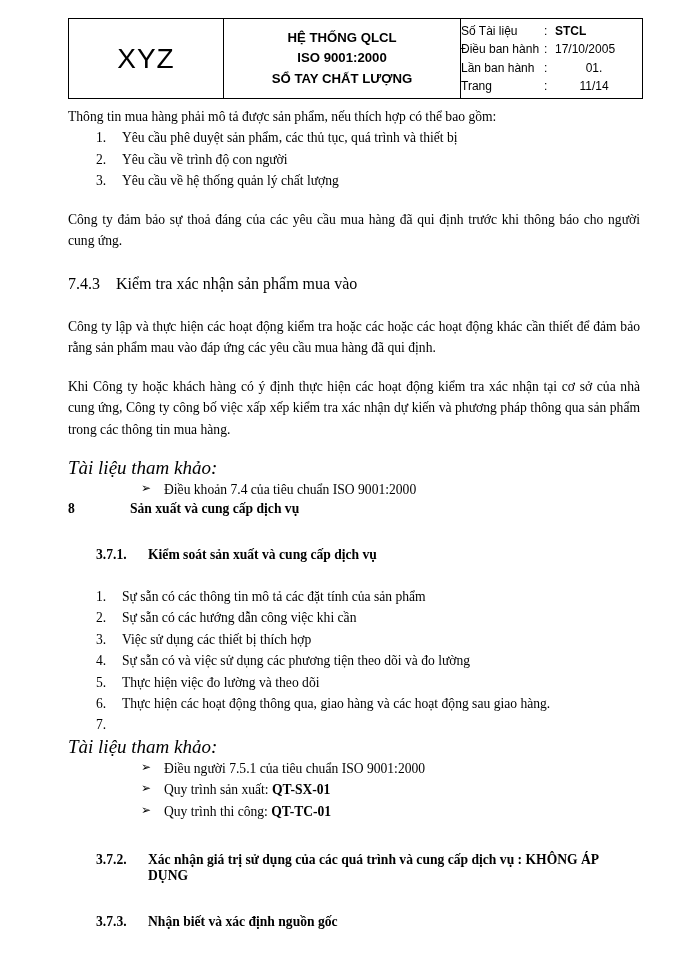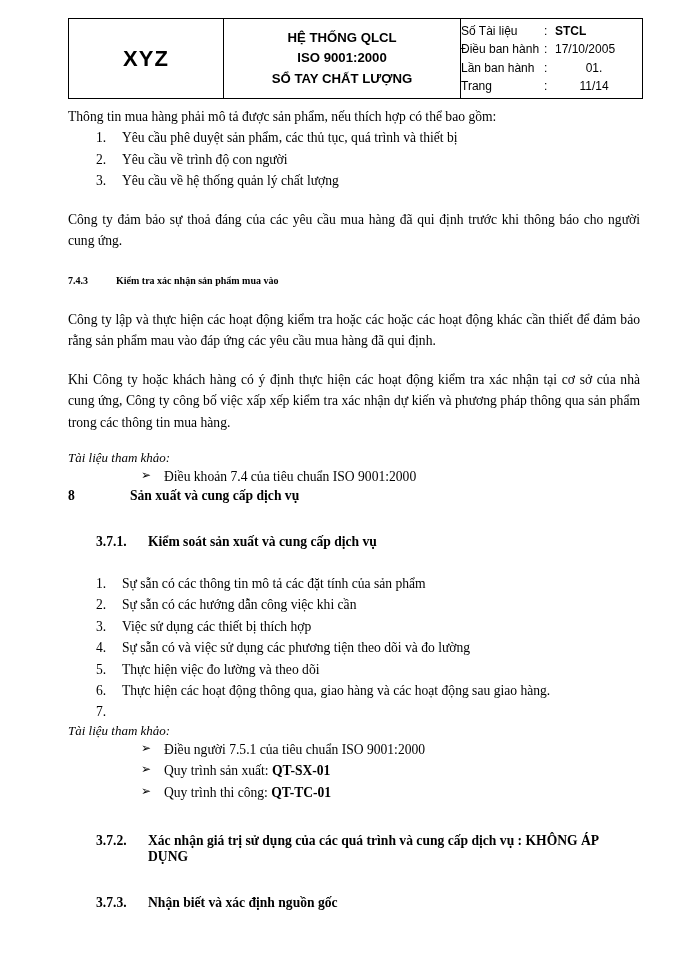--- a/index.html
+++ b/index.html
@@ -36,22 +36,22 @@
     padding: 0;
     vertical-align: middle;
   }
   .cell-logo {
     width: 154px;
     height: 79px;
     text-align: center;
   }
   .logo-text {
     font-family: "Liberation Sans", "DejaVu Sans", sans-serif;
-    font-weight: bold;
-    font-size: 22px;
+    font-weight: normal;
+    font-size: 28px;
     letter-spacing: 1px;
   }
   .cell-title {
     width: 236px;
     text-align: center;
     font-family: "Liberation Sans", "DejaVu Sans", sans-serif;
     font-weight: bold;
     font-size: 13.2px;
     line-height: 1.52;
     padding: 2px 4px;
@@ -105,41 +105,41 @@
     display: flex;
     padding-left: 28px;
   }
   .numlist .num {
     flex: 0 0 26px;
   }
   .numlist .txt { flex: 1 1 auto; }
 
   
   .h-sub {
-    font-size: 10px;
-    font-weight: bold;
+    font-size: 16px;
+    font-weight: normal;
     display: flex;
   }
   .h-sub .hnum { flex: 0 0 48px; }
   .h-major {
     font-size: 13.6px;
     font-weight: bold;
     display: flex;
   }
   .h-major .hnum { flex: 0 0 62px; }
   .h-indent {
     font-size: 13.6px;
     font-weight: bold;
     display: flex;
     padding-left: 28px;
   }
   .h-indent .hnum { flex: 0 0 52px; }
 
   .ref-label {
-    font-size: 13px;
+    font-size: 19px;
     font-style: italic;
   }
   .arrowlist {
     margin: 0;
     padding: 0;
     list-style: none;
     font-size: 13.6px;
     line-height: 1.58;
   }
   .arrowlist li {

